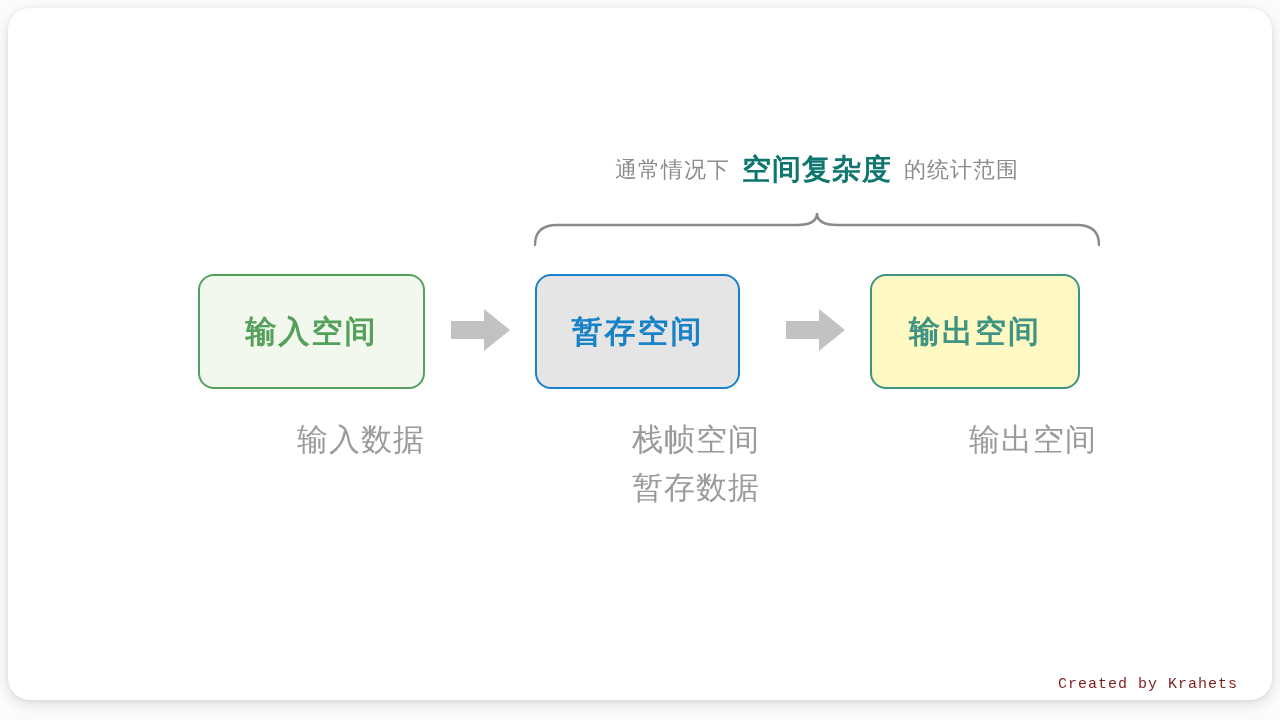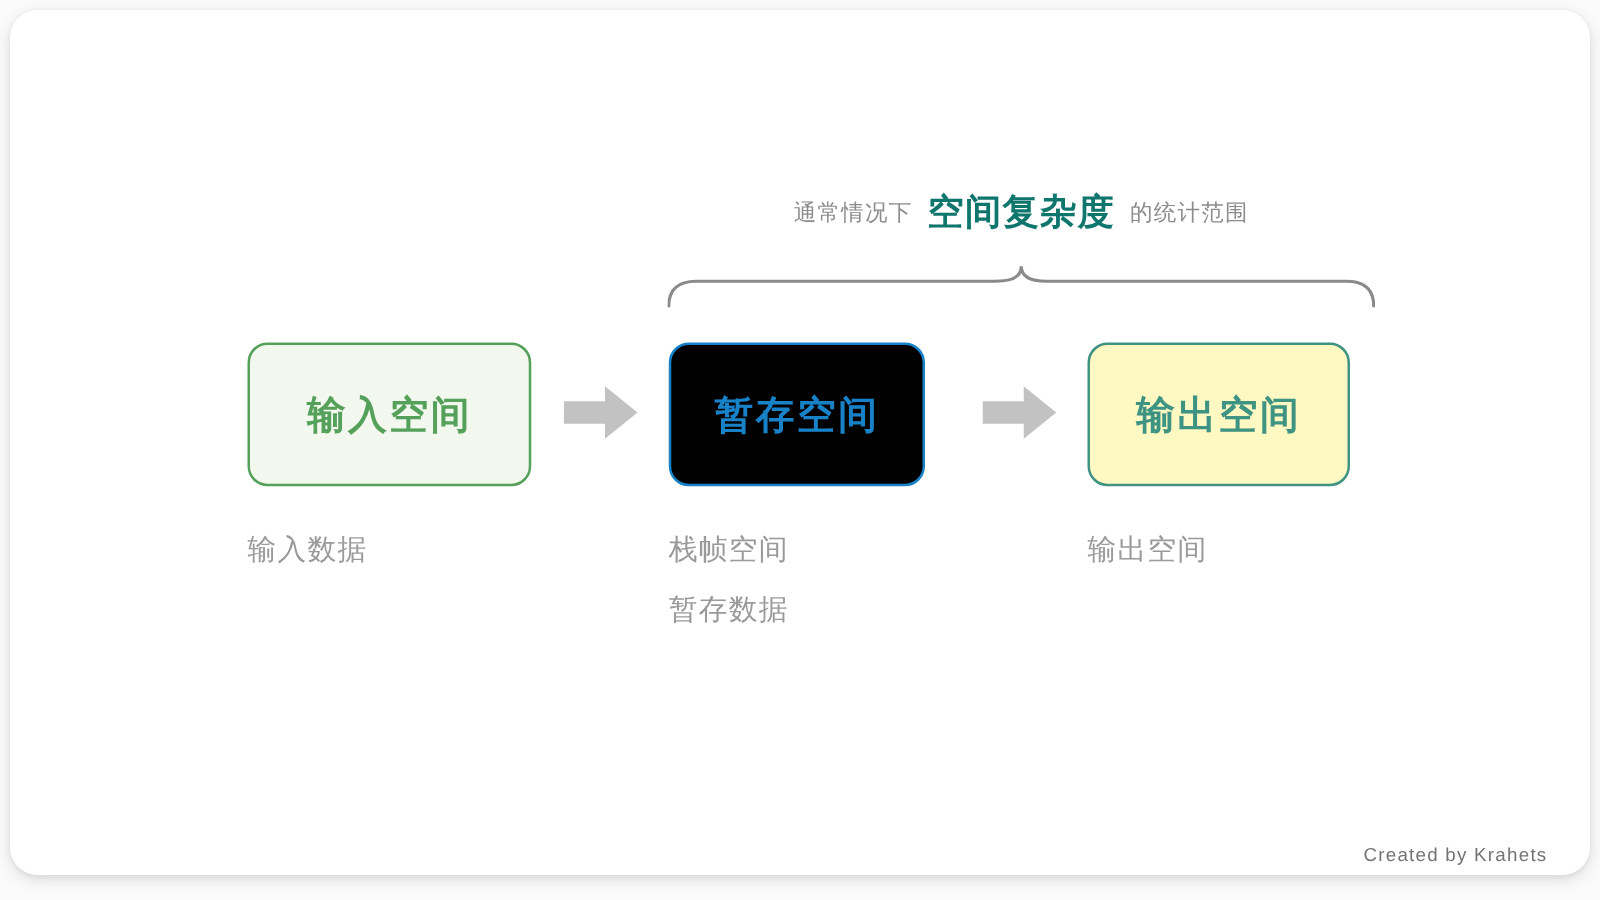--- a/index.html
+++ b/index.html
@@ -32,21 +32,21 @@
     left: 526px;
     top: 142px;
     width: 566px;
     display: flex;
     justify-content: center;
     align-items: center;
     gap: 12px;
     white-space: nowrap;
   }
   .annotation .plain {
-    font-size: 18px;
+    font-size: 22px;
     color: #8C8C8C;
     letter-spacing: 1px;
   }
   .annotation .strong {
     font-size: 29px;
     font-weight: bold;
     color: #0f766e;
     letter-spacing: 1px;
   }
   .brace {
@@ -65,54 +65,54 @@
     border: 2.5px solid;
     box-sizing: border-box;
     display: flex;
     align-items: center;
     justify-content: center;
     font-size: 31px;
     font-weight: bold;
     letter-spacing: 2px;
   }
   .node-input  { left: 190px; width: 227px; border-color: #55A05A; background: #F2F8EE; color: #55A05A; align-items: center; }
-  .node-buffer { left: 527px; width: 205px; border-color: #1882C8; background: #000000; color: #1882C8; }
+  .node-buffer { left: 527px; width: 205px; border-color: #1882C8; background: #e5e5e5; color: #1882C8; }
   .node-output { left: 862px; width: 210px; border-color: #3F9383; background: #fef9c3; color: #3F9383; }
   .arrow {
     position: absolute;
     top: 300px;
     width: 60px;
     height: 44px;
   }
   .arrow-1 { left: 443px; }
   .arrow-2 { left: 778px; }
   
   .notes {
     position: absolute;
     top: 419px;
-    text-align: left;
+    text-align: right;
     color: #9A9A9A;
-    font-size: 23px;
+    font-size: 31px;
     letter-spacing: 1px;
   }
   .notes-input  { left: 190px; width: 227px; }
   .notes-buffer { left: 527px; width: 225px; }
   .notes-output { left: 862px; width: 227px; }
   .notes .note-line {
     height: 25px;
     line-height: 25px;
     margin-bottom: 23px;
   }
   .footer-credit {
     position: absolute;
     right: 34px;
     top: 668px;
-    font-family: Liberation Sans, sans-serif;
+    font-family: Liberation Mono, monospace;
     font-size: 15px;
-    color: #737373;
+    color: #7f1d1d;
     letter-spacing: 1px;
   }
 </style>
 </head>
 <body>
 
 <div class="stage">
   <div class="card">
 
     <div class="annotation">

